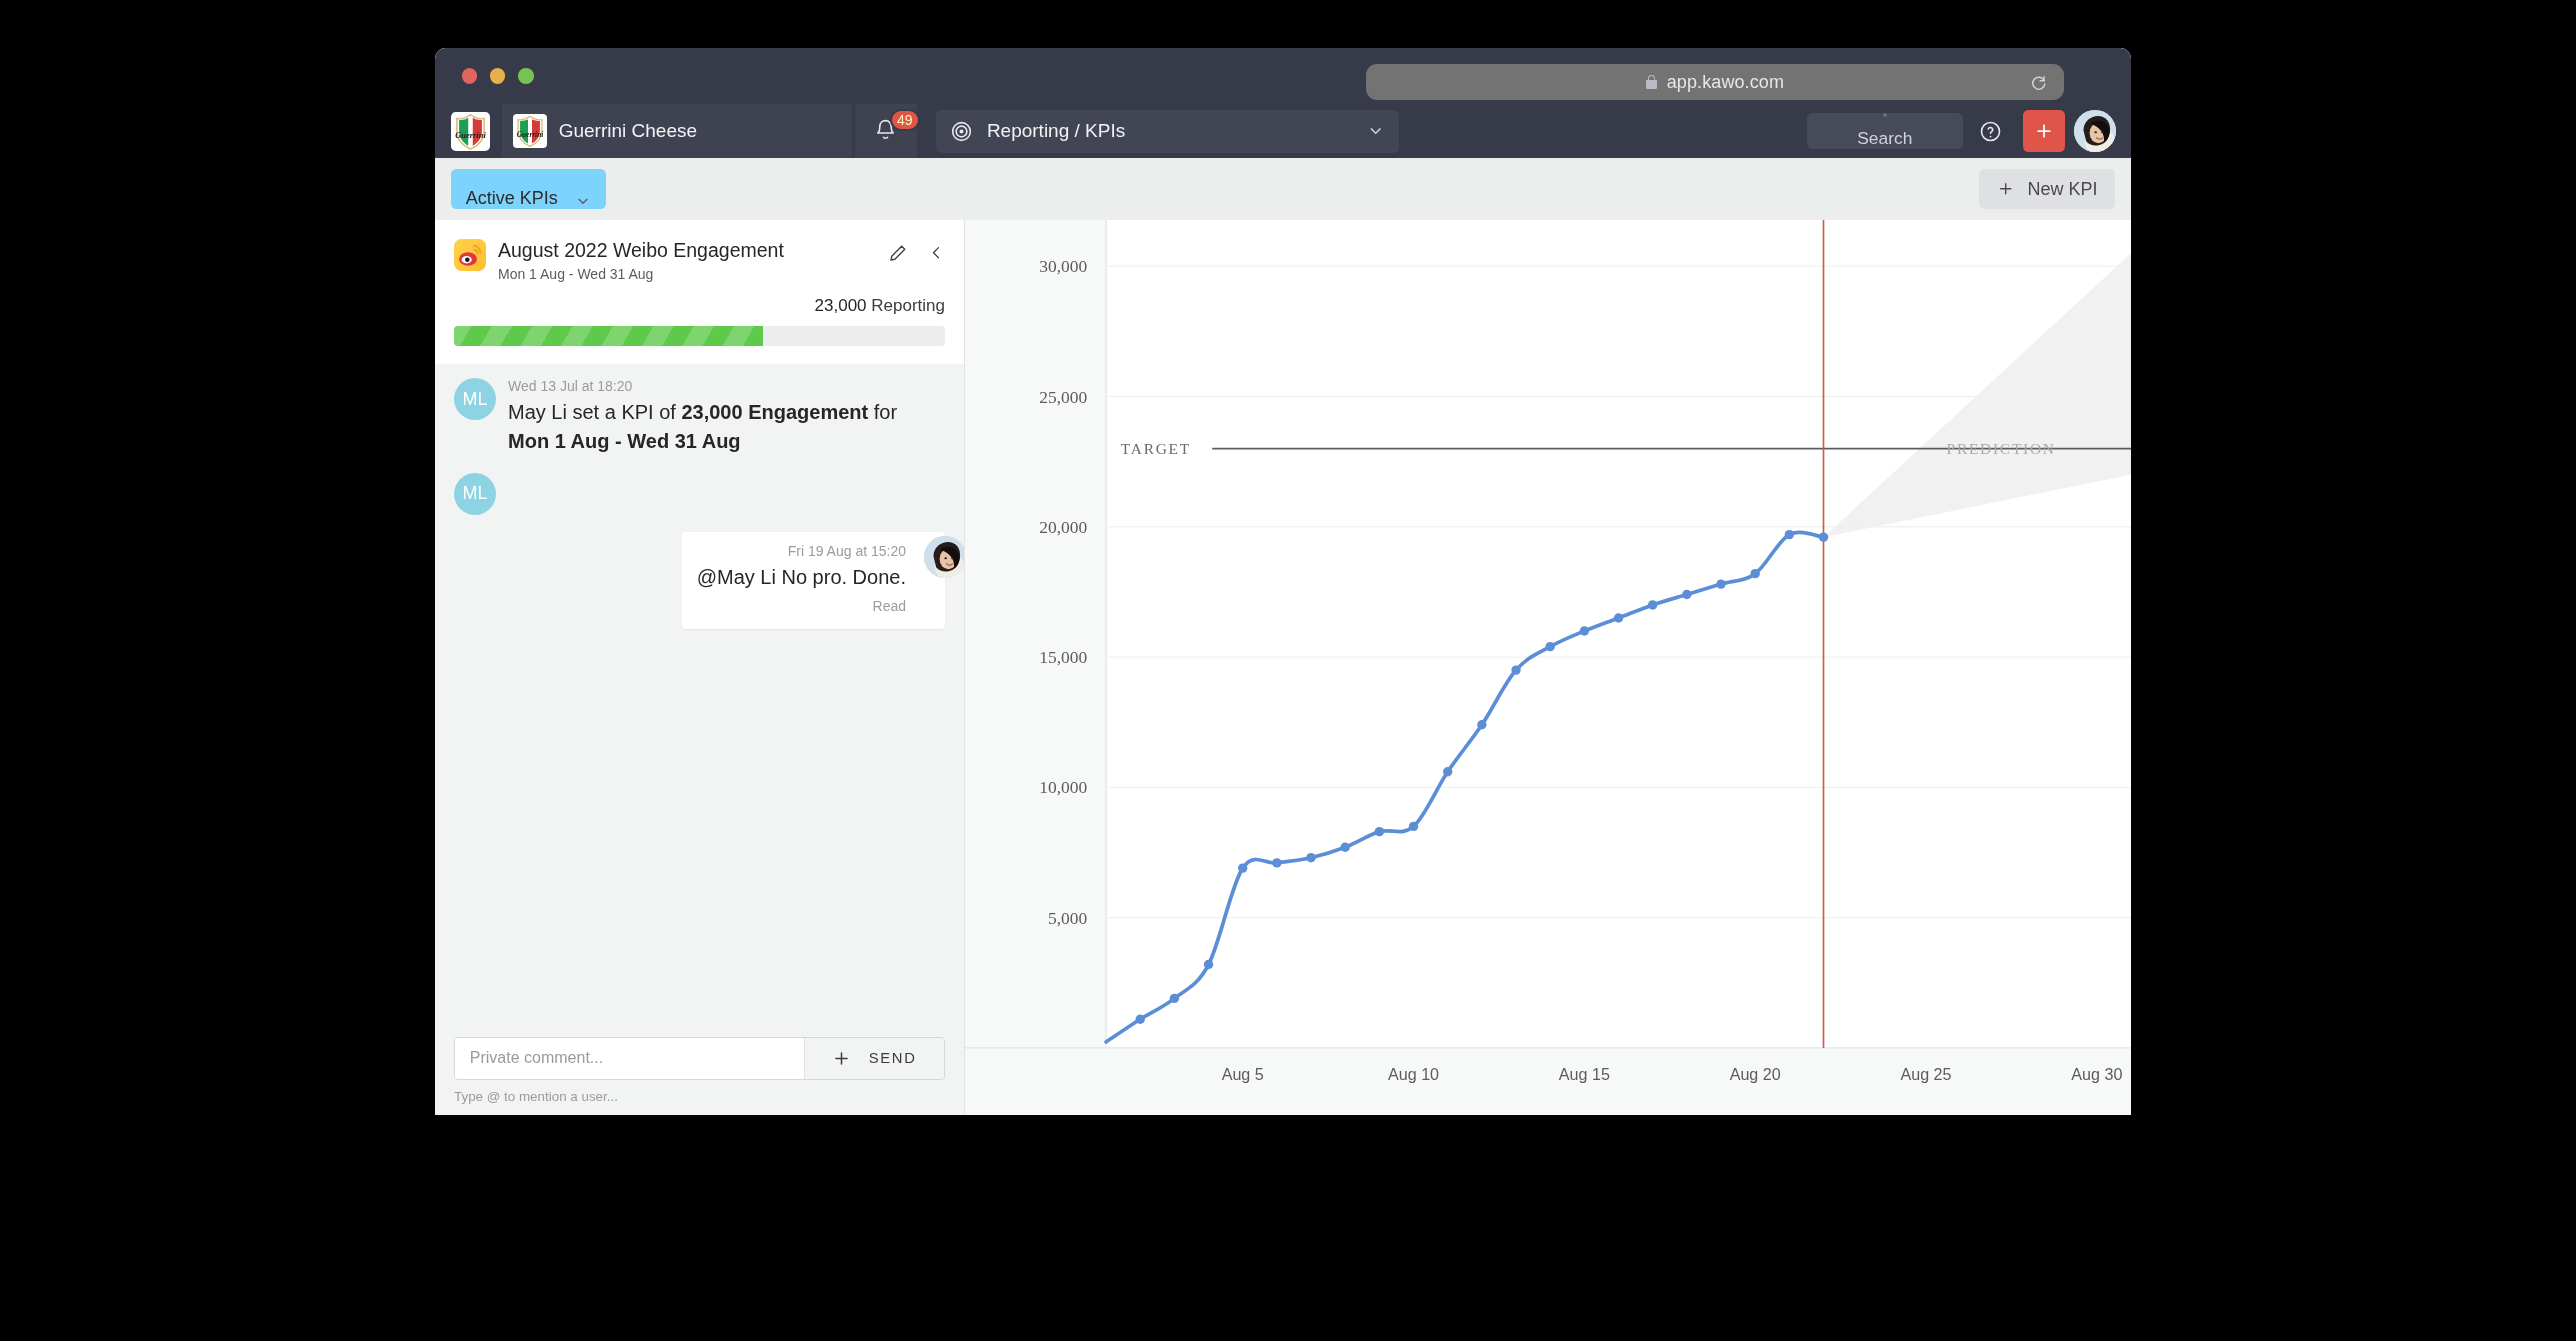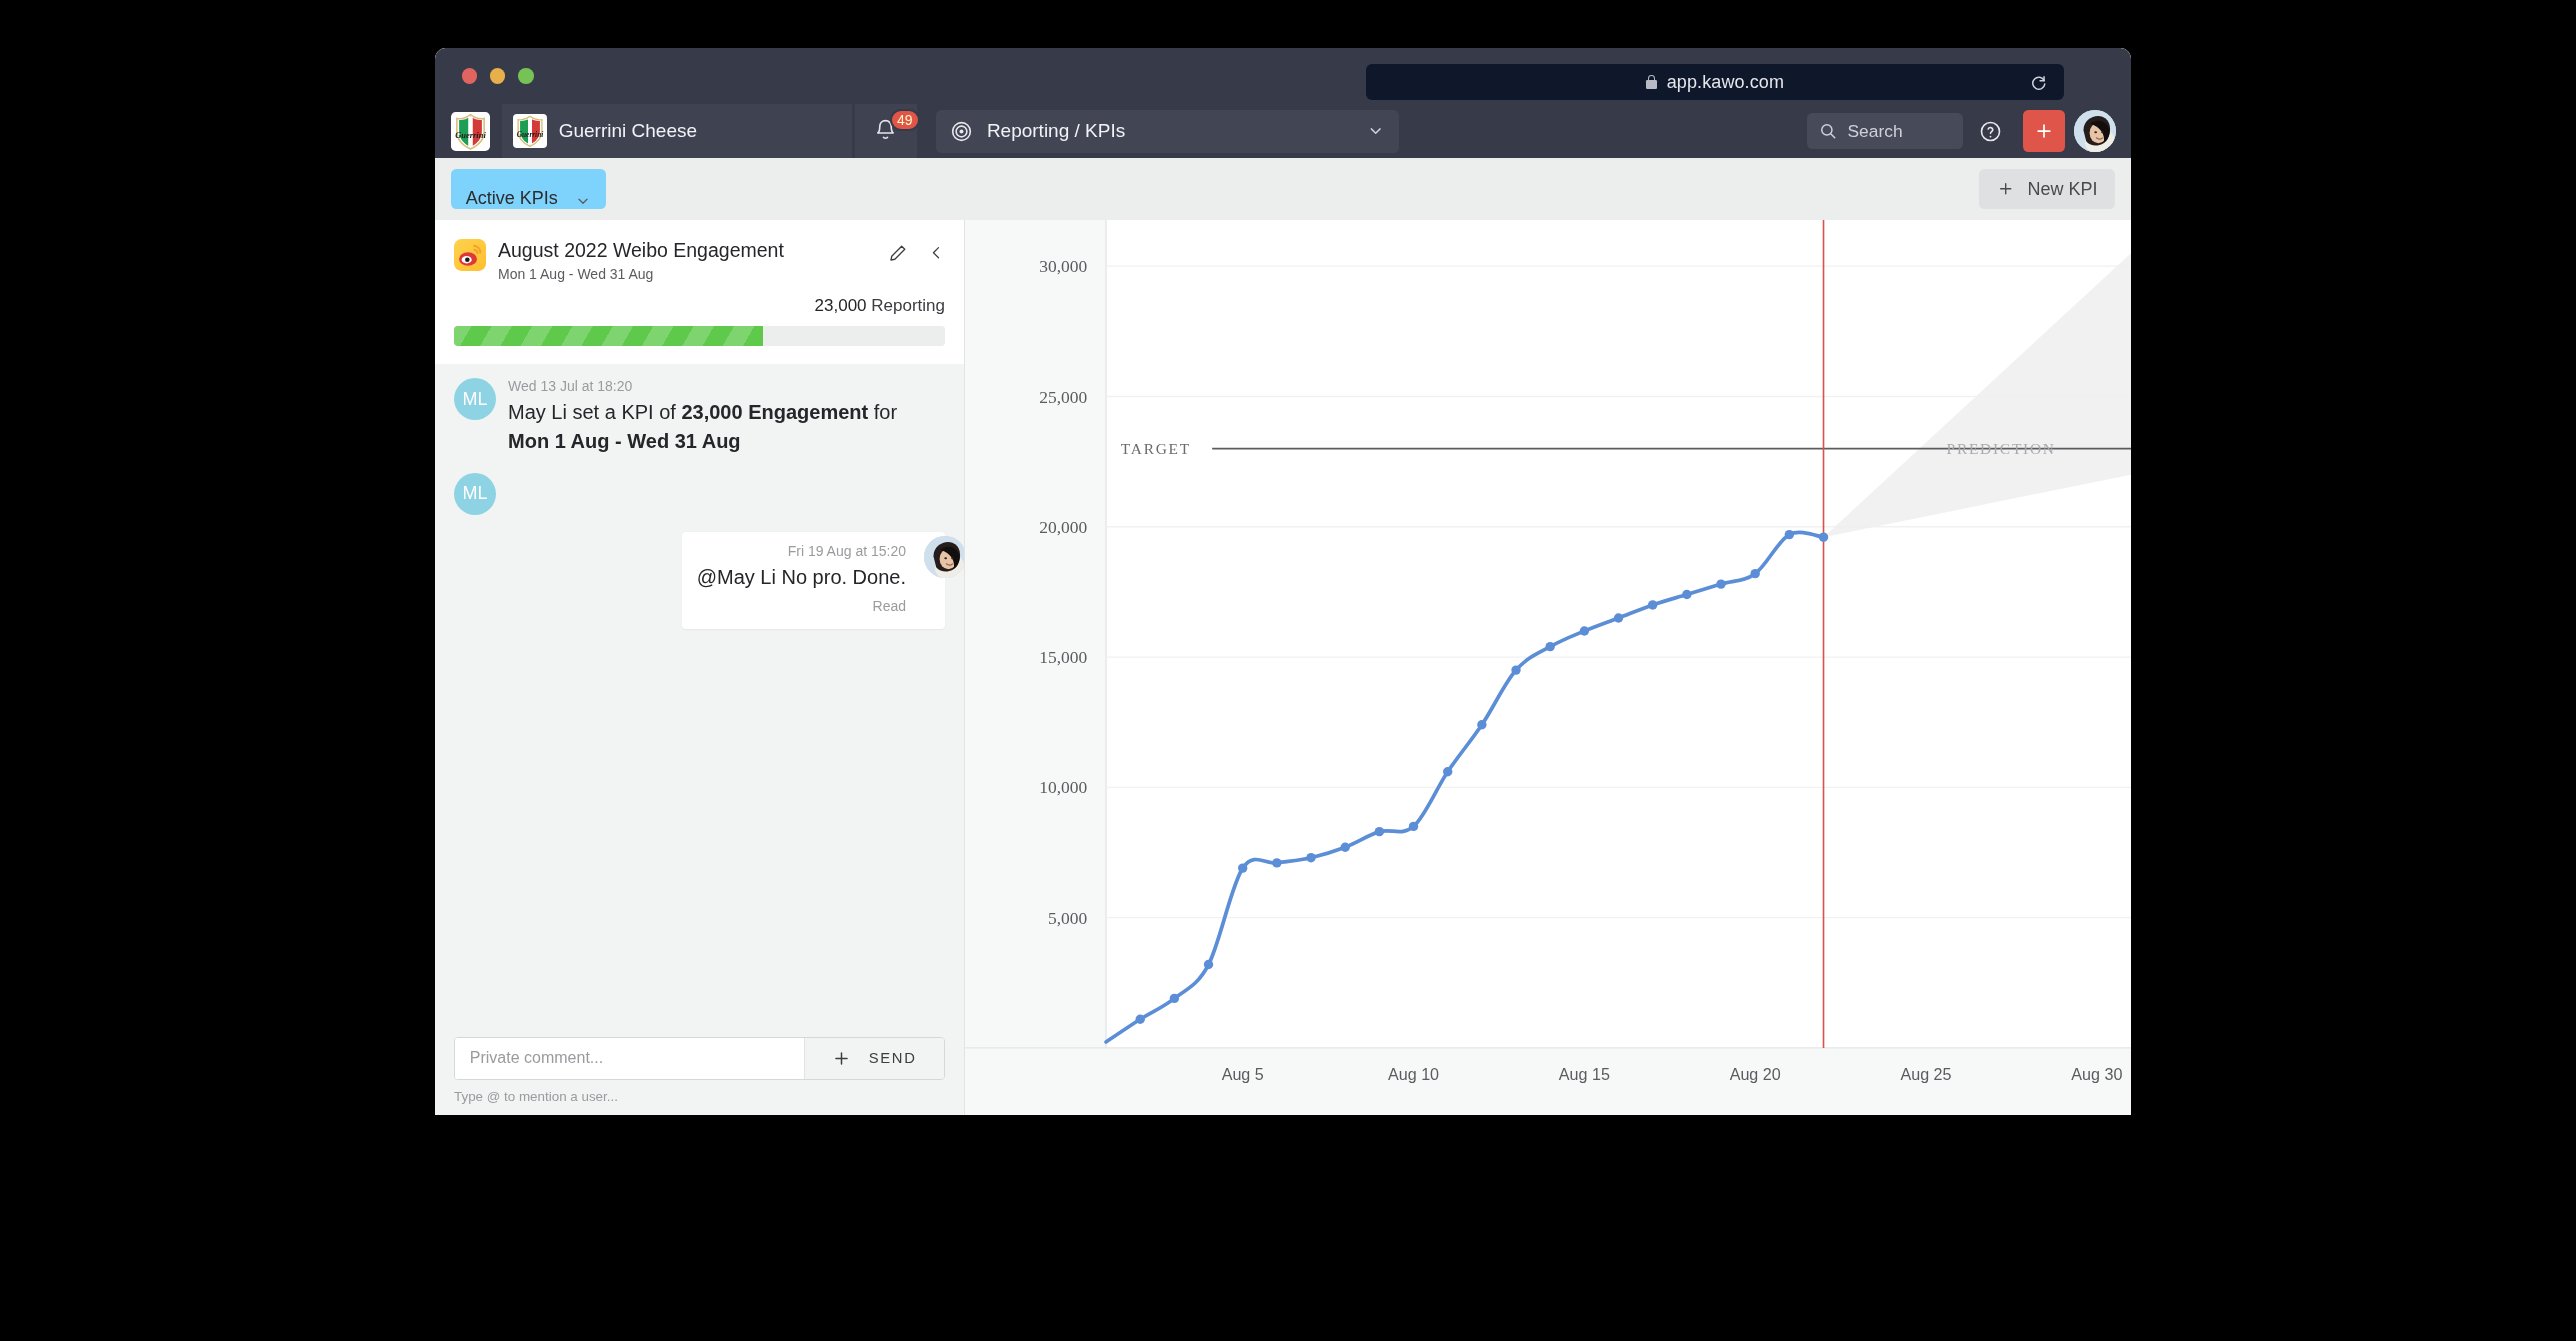--- a/index.html
+++ b/index.html
@@ -31,22 +31,22 @@
     display: flex; align-items: center; gap: 12.7px;
   }
   .tl { width: 15.4px; height: 15.4px; border-radius: 50%; }
   .tl.red    { background: #e0645f; }
   .tl.yellow { background: #e8b04b; }
   .tl.green  { background: #76c254; }
 
   #url-bar {
     position: absolute; left: 931px; top: 16px;
     width: 698px; height: 36px;
-    background: #0f172a;
-    border-radius: 6px;
+    background: #737373;
+    border-radius: 11px;
     display: flex; align-items: center; justify-content: center;
     gap: 9.4px;
   }
   #url-bar .lock { width: 11.4px; height: 14px; position: relative; }
   #url-bar .lock .body {
     position: absolute; bottom: 0; left: 0;
     width: 11.4px; height: 8.7px; background: #b8bac4; border-radius: 1.3px;
   }
   #url-bar .lock .shackle {
     position: absolute; top: 0; left: 2.3px;
@@ -108,21 +108,21 @@
     flex: none;
   }
   #module-label { color: #f2f3f6; font-size: 19px; flex: 1; }
 
   #header-right {
     margin-left: auto; display: flex; align-items: center; gap: 0;
     padding-right: 14.8px; height: 54px;
   }
   #search-box {
     width: 156px; height: 36px; background: #474a58; border-radius: 5.4px;
-    display: flex; align-items: center; gap: 10.7px; padding: 0 12px;
+    display: flex; align-items: center; gap: 10.7px; padding: 0 12px; flex-direction: column;
   }
   #search-placeholder { color: #cfd1da; font-size: 17.4px; }
   #help-button { width: 56px; height: 54px; display: flex; align-items: center; justify-content: center; }
   #add-button {
     width: 42px; height: 42px; background: #e0554a; border-radius: 5.4px;
     display: flex; align-items: center; justify-content: center;
     margin: 0 9.4px 0 4px;
   }
   #user-avatar {
     width: 42px; height: 42px; border-radius: 50%;

